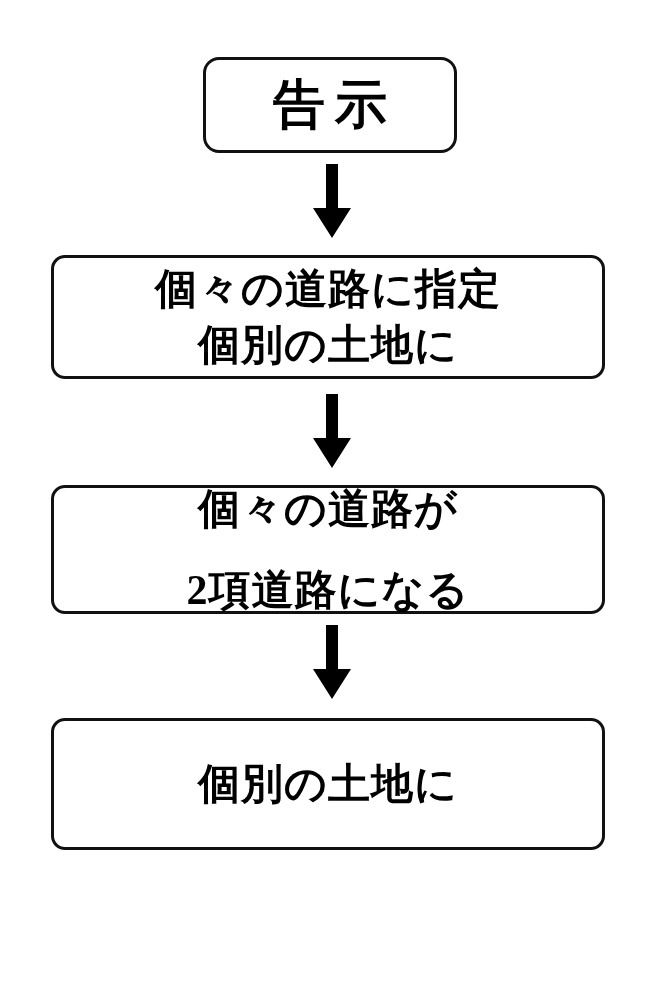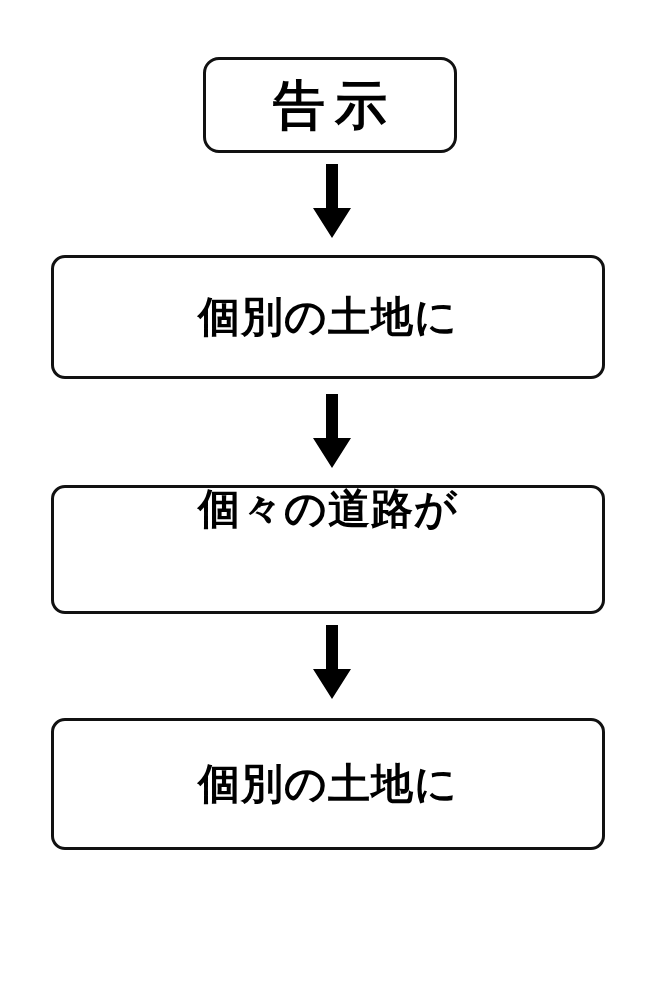--- a/index.html
+++ b/index.html
@@ -8,21 +8,21 @@
     padding: 0;
     background: #ffffff;
   }
 
   #canvas {
     position: relative;
     width: 657px;
     height: 986px;
     background: #ffffff;
     overflow: hidden;
-    font-family: Liberation Sans, sans-serif;
+    font-family: Liberation Serif, serif;
   }
 
   
   .node {
     position: absolute;
     box-sizing: border-box;
     background: #ffffff;
     border: 3px solid #111111;
     border-radius: 14px;
     display: flex;
@@ -93,31 +93,33 @@
     <span class="line">告示</span>
   </div>
 
   <div class="arrow" id="arrow-1">
     <svg viewBox="0 0 44 76" xmlns="http://www.w3.org/2000/svg" aria-hidden="true">
       <path d="M16 0 H28 V44 H41 L22 74 L3 44 H16 Z" fill="#000000"></path>
     </svg>
   </div>
 
   <div class="node wide" id="node-2">
+    <span class="line">個々の道路に指定</span>
     <span class="line">個別の土地に</span>
   </div>
 
   <div class="arrow" id="arrow-2">
     <svg viewBox="0 0 44 76" xmlns="http://www.w3.org/2000/svg" aria-hidden="true">
       <path d="M16 0 H28 V44 H41 L22 74 L3 44 H16 Z" fill="#000000"></path>
     </svg>
   </div>
 
   <div class="node wide" id="node-3">
     <span class="line">個々の道路が</span>
+    <span class="line">2項道路になる</span>
   </div>
 
   <div class="arrow" id="arrow-3">
     <svg viewBox="0 0 44 76" xmlns="http://www.w3.org/2000/svg" aria-hidden="true">
       <path d="M16 0 H28 V44 H41 L22 74 L3 44 H16 Z" fill="#000000"></path>
     </svg>
   </div>
 
   <div class="node wide" id="node-4">
     <span class="line">個別の土地に</span>

